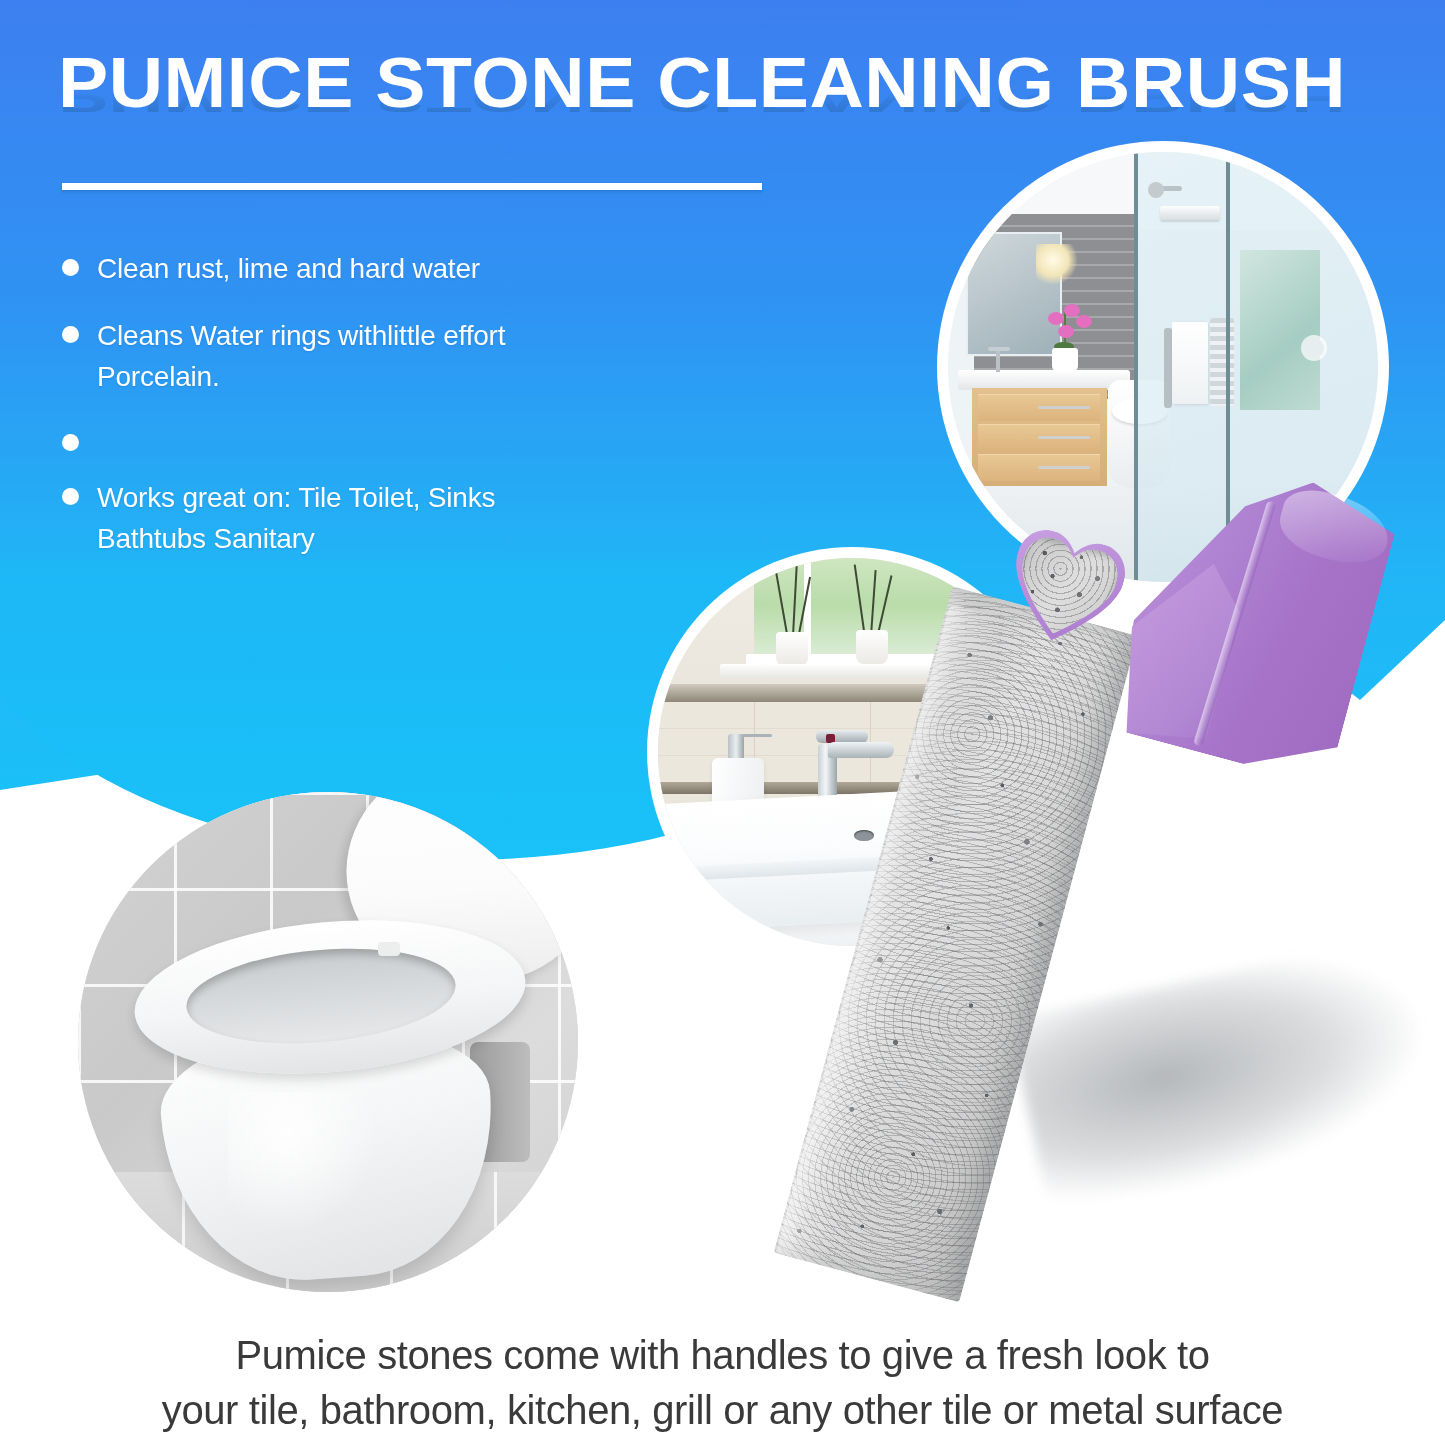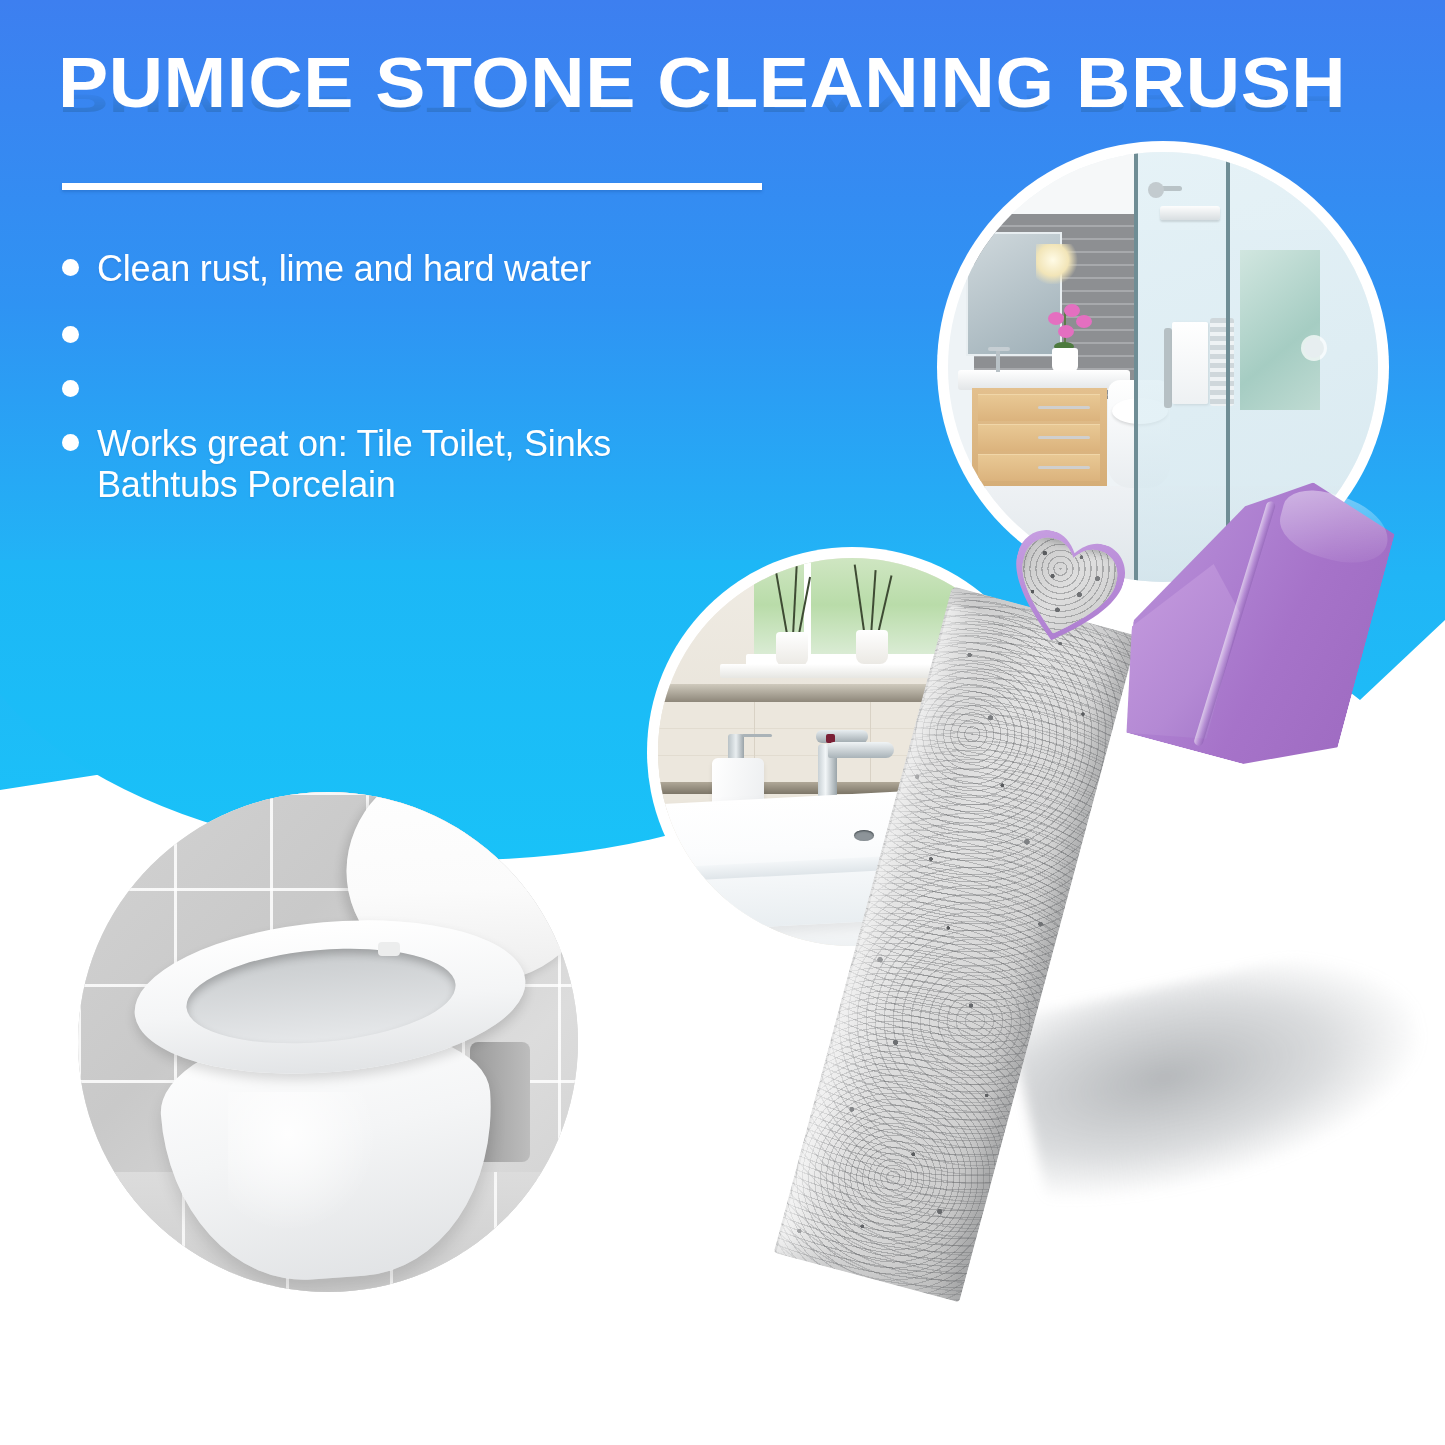--- a/index.html
+++ b/index.html
@@ -53,21 +53,21 @@
   }
 
   
   .bullets{position:absolute;left:62px;top:248px;width:660px;}
   .bullet-row{position:relative;display:flex;align-items:flex-start;margin-bottom:26px;}
   .bullet-dot{
     flex:0 0 auto;width:17px;height:17px;border-radius:50%;
     background:#ffffff;margin-top:11px;margin-right:18px;
   }
   .bullet-text{
-    color:#ffffff;font-size:36px;line-height:41px;font-weight:400;
+    color:#ffffff;font-size:28px;line-height:41px;font-weight:400;
     font-family:"Liberation Sans",sans-serif;
     letter-spacing:-0.2px;
     text-shadow:0 1px 2px rgba(10,60,130,.18);
     white-space:pre-line;
   }
 
   
   .circle{position:absolute;border-radius:50%;overflow:hidden;background:#fff;}
   .ring{box-shadow:0 0 0 11px #ffffff;}
 
@@ -295,28 +295,30 @@
 
   <div class="divider"></div>
 
   <div class="bullets">
     <div class="bullet-row">
       <div class="bullet-dot"></div>
       <div class="bullet-text">Clean rust, lime and hard water</div>
     </div>
     <div class="bullet-row">
       <div class="bullet-dot"></div>
+      <div class="bullet-text">Cleans Water rings withlittle effort
+Porcelain.</div>
     </div>
     <div class="bullet-row">
       <div class="bullet-dot"></div>
     </div>
     <div class="bullet-row">
       <div class="bullet-dot"></div>
       <div class="bullet-text">Works great on: Tile Toilet,  Sinks
-Bathtubs Porcelain</div>
+Bathtubs Sanitary</div>
     </div>
   </div>
 
   <div class="circle ring c-shower">
     <div class="sh">
       <div class="sh-ceil"></div>
       <div class="sh-wall-tile"></div>
       <div class="sh-mirror"></div>
       <div class="sh-mirrorlight"></div>
       <div class="sh-orchid-stem"></div>
@@ -414,14 +416,16 @@
       <div class="handle-left"></div>
       <div class="handle-ridge"></div>
       <div class="handle-top-hi"></div>
     </div>
     <div class="heart-hole">
       <div class="heart-rim"></div>
       <div class="heart-stone"></div>
     </div>
   </div>
 
+  <div class="caption">Pumice stones come with handles to give a fresh look to
+your tile, bathroom, kitchen, grill or any other tile or metal surface</div>
 
 </div>
 
 </body></html>

